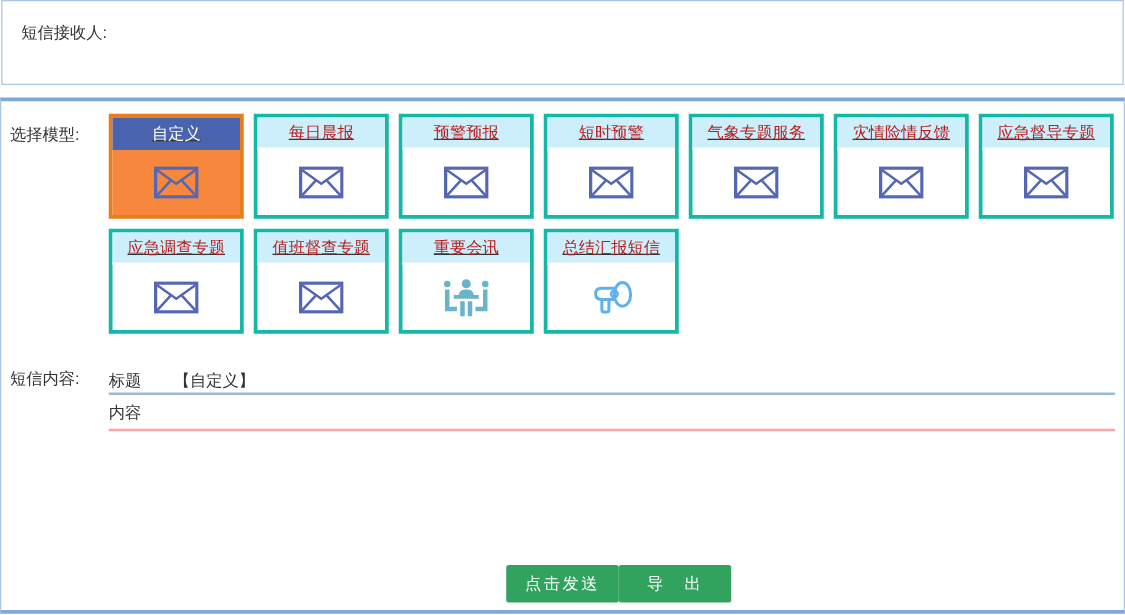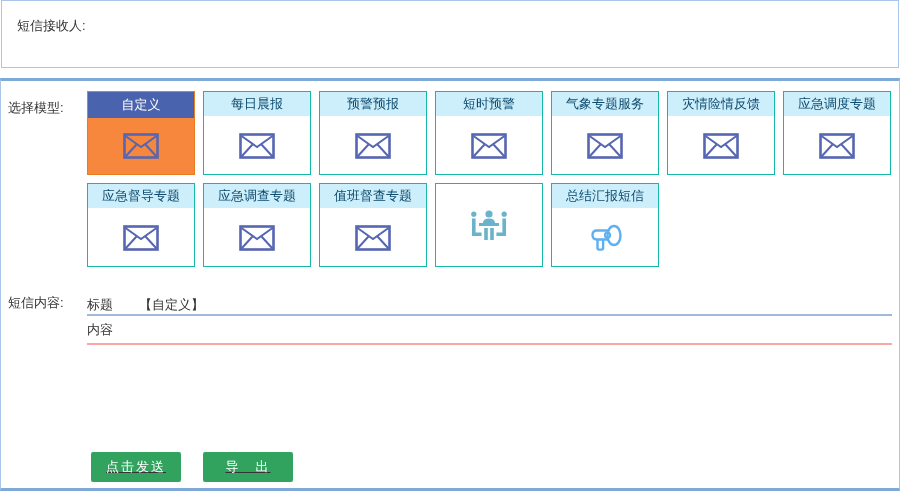--- a/index.html
+++ b/index.html
@@ -27,25 +27,25 @@
     border-right:1px solid #a9c6ea;
     background:#fff;
     display:flex; flex-direction:column;
   }
 
   .model-row { display:flex; margin-top:10px; }
   .side-label { width:86px; padding:8px 0 0 7px; flex:0 0 86px; white-space:nowrap; }
 
   .cards { width:806px; display:flex; flex-wrap:wrap; gap:8px; }
   .card {
-    width:108px; height:84px; border:1px solid #14b8a6; background:#fff;
-    display:flex; flex-direction:column; cursor:pointer;
+    width:108px; height:84px; border:3px solid #14b8a6; background:#fff;
+    display:flex; flex-direction:column; cursor:pointer;text-decoration:underline;
   }
   .card-head {
-    height:26px; background:#cdeefb; color:#0c4a6e;
+    height:26px; background:#cdeefb; color:#b91c1c;
     border-bottom:2px solid #ffffff;
     display:flex; align-items:center; justify-content:center;
     font-size:13px; white-space:nowrap; overflow:hidden;
   }
   .card-body { flex:1; display:flex; align-items:center; justify-content:center; }
   .card.selected { border-color:#e87d1e; }
   .card.selected .card-head { background:#4a63ae; color:#ffffff; border-bottom:none; }
   .card.selected .card-body { background:#f7873c; }
 
   .content-row { display:flex; margin-top:21px; }
@@ -56,22 +56,22 @@
     display:flex; align-items:flex-end;
   }
   .field-label { margin-right:26px; }
   .body-line {
     height:29px; border-bottom:2px solid #fca5a5;
     display:flex; align-items:center;
   }
   .spacer { flex:1; }
 
   .actions {
-    display:flex; justify-content:flex-start; gap:22px;
-    padding-left:90px; margin-bottom:6px;text-decoration:underline;
+    display:flex; justify-content:center; 
+    padding-left:90px; margin-bottom:6px;
   }
   .btn {
     min-width:90px; height:30px; padding:0 14px;
     background:#31a35f; color:#fff; border:none; border-radius:2px;
     font-family:inherit; font-size:13px; letter-spacing:2px; cursor:pointer;
   }
 </style>
 </head>
 <body>
 
@@ -140,30 +140,20 @@
             <div class="card-head">灾情险情反馈</div>
             <div class="card-body">
               <svg width="36" height="26" viewBox="0 0 36 26">
     <rect x="1.5" y="1.5" width="33" height="23" fill="none" stroke="#5566b2" stroke-width="2.6"></rect>
     <path d="M2.5 3 L18 14 L33.5 3" fill="none" stroke="#5566b2" stroke-width="2"></path>
     <path d="M2.5 23.5 L13.5 11.5 M33.5 23.5 L22.5 11.5" fill="none" stroke="#5566b2" stroke-width="2"></path>
   </svg>
             </div>
           </div>
           <div class="card">
-            <div class="card-head">应急调度专题</div>
-            <div class="card-body">
-              <svg width="36" height="26" viewBox="0 0 36 26">
-    <rect x="1.5" y="1.5" width="33" height="23" fill="none" stroke="#5566b2" stroke-width="2.6"></rect>
-    <path d="M2.5 3 L18 14 L33.5 3" fill="none" stroke="#5566b2" stroke-width="2"></path>
-    <path d="M2.5 23.5 L13.5 11.5 M33.5 23.5 L22.5 11.5" fill="none" stroke="#5566b2" stroke-width="2"></path>
-  </svg>
-            </div>
-          </div>
-          <div class="card">
             <div class="card-head">应急督导专题</div>
             <div class="card-body">
               <svg width="36" height="26" viewBox="0 0 36 26">
     <rect x="1.5" y="1.5" width="33" height="23" fill="none" stroke="#5566b2" stroke-width="2.6"></rect>
     <path d="M2.5 3 L18 14 L33.5 3" fill="none" stroke="#5566b2" stroke-width="2"></path>
     <path d="M2.5 23.5 L13.5 11.5 M33.5 23.5 L22.5 11.5" fill="none" stroke="#5566b2" stroke-width="2"></path>
   </svg>
             </div>
           </div>
           <div class="card">
@@ -180,20 +170,21 @@
             <div class="card-head">值班督查专题</div>
             <div class="card-body">
               <svg width="36" height="26" viewBox="0 0 36 26">
     <rect x="1.5" y="1.5" width="33" height="23" fill="none" stroke="#5566b2" stroke-width="2.6"></rect>
     <path d="M2.5 3 L18 14 L33.5 3" fill="none" stroke="#5566b2" stroke-width="2"></path>
     <path d="M2.5 23.5 L13.5 11.5 M33.5 23.5 L22.5 11.5" fill="none" stroke="#5566b2" stroke-width="2"></path>
   </svg>
             </div>
           </div>
           <div class="card">
+            <div class="card-head">重要会讯</div>
             <div class="card-body">
               <svg width="42" height="34" viewBox="0 0 42 34">
     <circle cx="21" cy="6" r="3.6" fill="#6ab4c9"></circle>
     <path d="M15 15 Q15 10.5 21 10.5 Q27 10.5 27 15 Z" fill="#6ab4c9"></path>
     <rect x="11" y="15" width="20" height="3" fill="#6ab4c9"></rect>
     <rect x="16.2" y="20" width="3.6" height="12" fill="#6ab4c9"></rect>
     <rect x="22.2" y="20" width="3.6" height="12" fill="#6ab4c9"></rect>
     <circle cx="5.8" cy="6.2" r="2.6" fill="#6ab4c9"></circle>
     <path d="M4 10.5 h3.6 v13.9 h6 v3.6 H4 Z" fill="#6ab4c9"></path>
     <circle cx="36.2" cy="6.2" r="2.6" fill="#6ab4c9"></circle>

